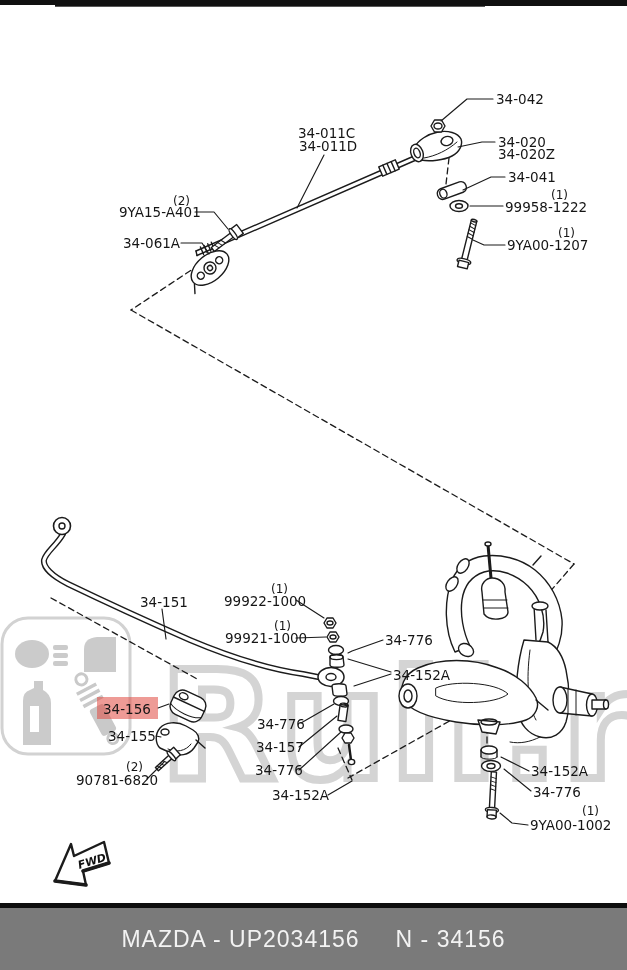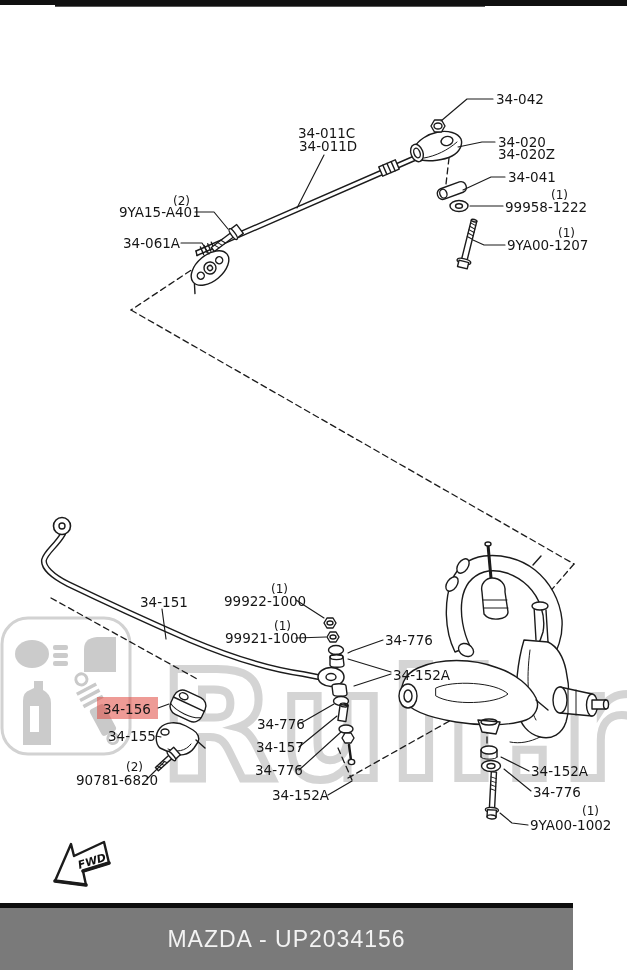--- a/index.html
+++ b/index.html
@@ -18,21 +18,21 @@
   
   .wm{stroke:#d2d2d2;fill:none;}
   .wm .solid{fill:#cbcbcb;stroke:none;}
   .wm-text{font-family:"DejaVu Sans",sans-serif;font-weight:bold;font-size:150px;
            fill:none;stroke:#d4d4d4;stroke-width:8;letter-spacing:4px;}
   
   text.lbl{font-family:"DejaVu Sans",sans-serif;font-size:13.5px;fill:#151515;stroke:none;}
   text.qty{font-family:"DejaVu Sans",sans-serif;font-size:12px;fill:#151515;stroke:none;}
   text.fwd{font-family:"DejaVu Sans",sans-serif;font-size:11px;font-weight:bold;font-style:italic;fill:#101010;stroke:none;}
   
-  #footer{position:absolute;left:0;top:903px;width:573px;height:67px;
+  #footer{position:absolute;left:0;top:903px;width:627px;height:67px;
           background:#7a7a7a;border-top:5px solid #0e0e0e;box-sizing:border-box;
           display:flex;align-items:center;justify-content:center;gap:36px;}
   #footer span{color:#f3f3f3;font-size:23px;letter-spacing:1px;}
 </style>
 </head>
 <body>
 
 <div id="stage">
 <svg width="627" height="903" viewBox="0 0 627 903">
 
@@ -333,13 +333,14 @@
     <text class="lbl" x="531" y="776">34-152A</text>
     <text class="lbl" x="533" y="797">34-776</text>
     <text class="qty" x="582" y="815">(1)</text>
     <text class="lbl" x="530" y="830">9YA00-1002</text>
   </g>
 </svg>
 </div>
 
 <div id="footer">
   <span>MAZDA - UP2034156</span>
+  <span>N - 34156</span>
 </div>
 
 </body></html>

